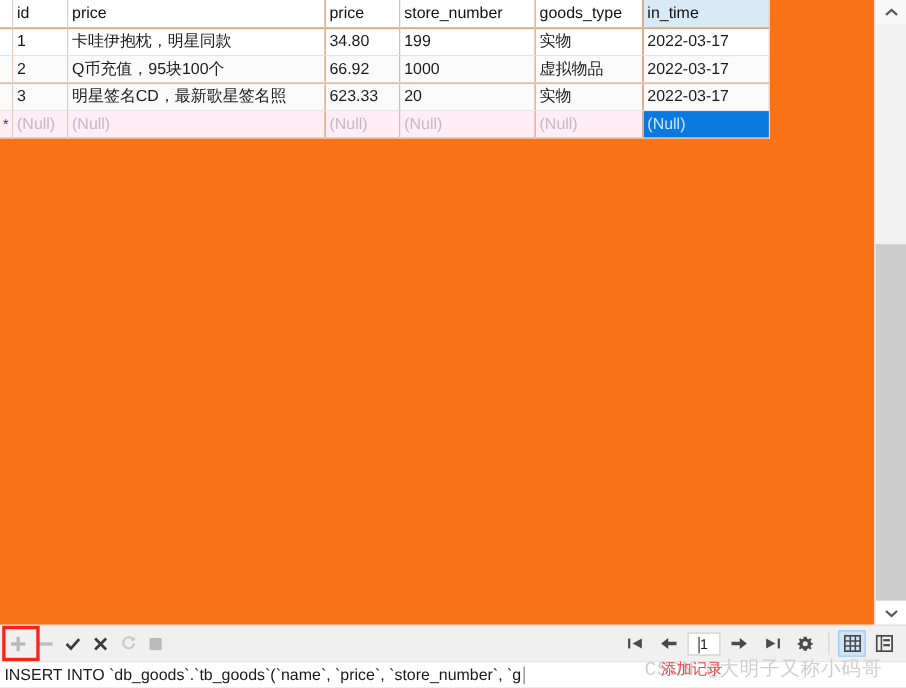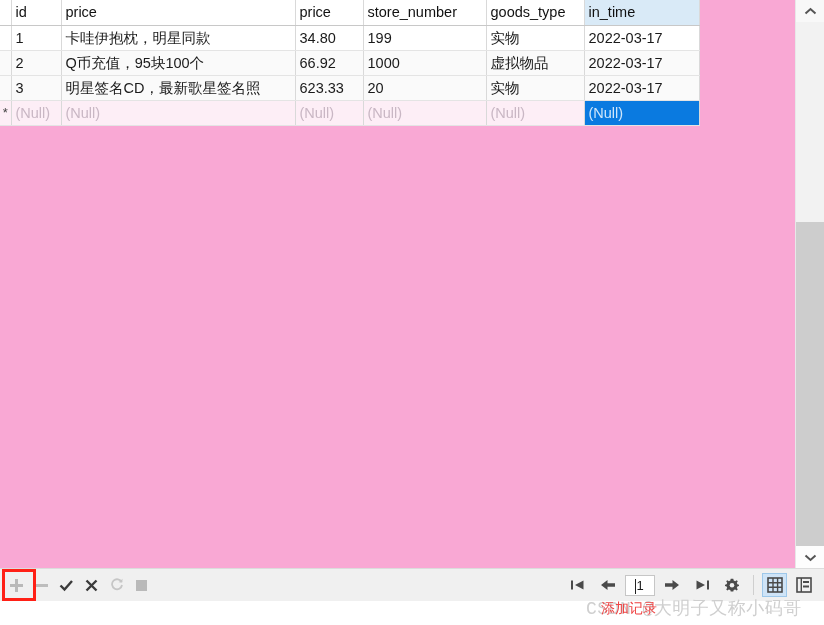--- a/index.html
+++ b/index.html
@@ -17,21 +17,21 @@
     height: 625px;
     background: #ffffff;
   }
 
   
   .grid-area {
     position: absolute;
     left: 0; top: 0;
     width: 795px;
     height: 568px;
-    background: #f9a8d4;
+    background: #f97316;
     overflow: hidden;
   }
 
   table.data-grid {
     border-collapse: collapse;
     table-layout: fixed;
     width: 699px;
     font-size: 14.5px;
     color: #1a1a1a;
   }
@@ -428,20 +428,24 @@
         <svg width="16" height="16" viewBox="0 0 16 16">
           <rect x="1" y="1" width="14" height="14" stroke="#4a4a4a" stroke-width="1.6" fill="none"></rect>
           <path d="M5.3 1 V15" stroke="#4a4a4a" stroke-width="1.4"></path>
           <rect x="7" y="4" width="6" height="2" fill="#4a4a4a"></rect>
           <rect x="7" y="8.5" width="6" height="2" fill="#4a4a4a"></rect>
         </svg>
       </div>
     </div>
   </div>
 
+  <div class="statusbar">
+    <span class="sql-text">INSERT INTO `db_goods`.`tb_goods`(`name`, `price`, `store_number`, `g</span>
+    <span class="sql-caret"></span>
+  </div>
 
   <div class="watermark">CSDN @大明子又称小码哥</div>
 
   <div class="tooltip">添加记录</div>
 
   <div class="annot-box"></div>
 
 </div>
 
 </body></html>

